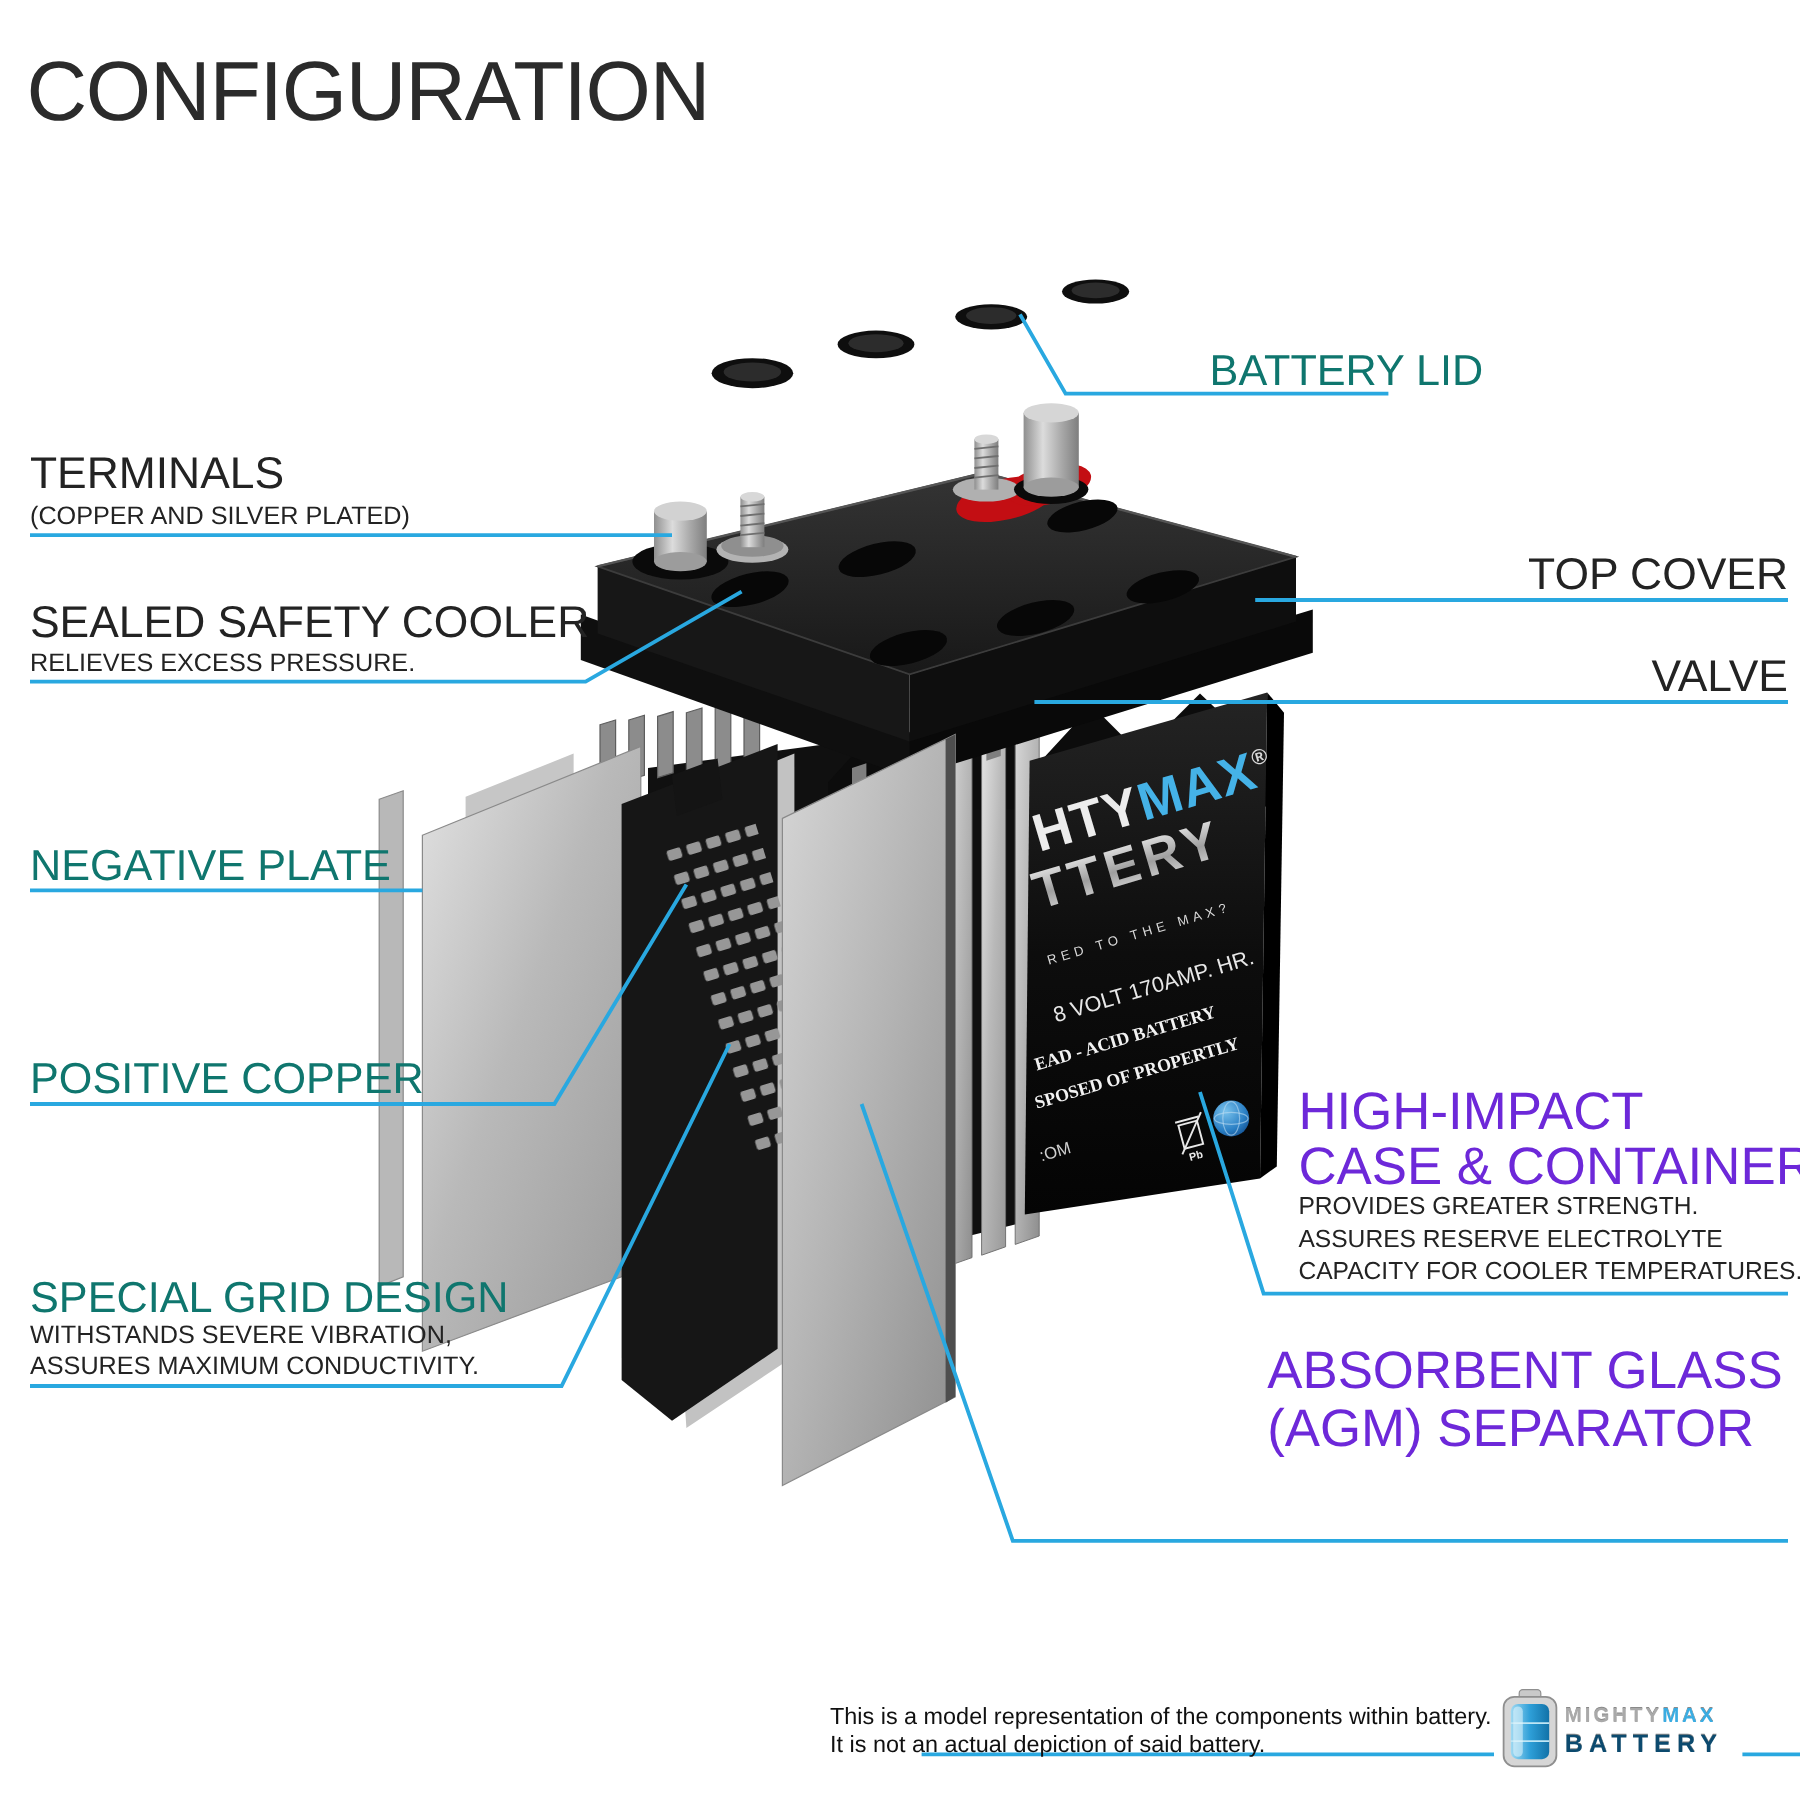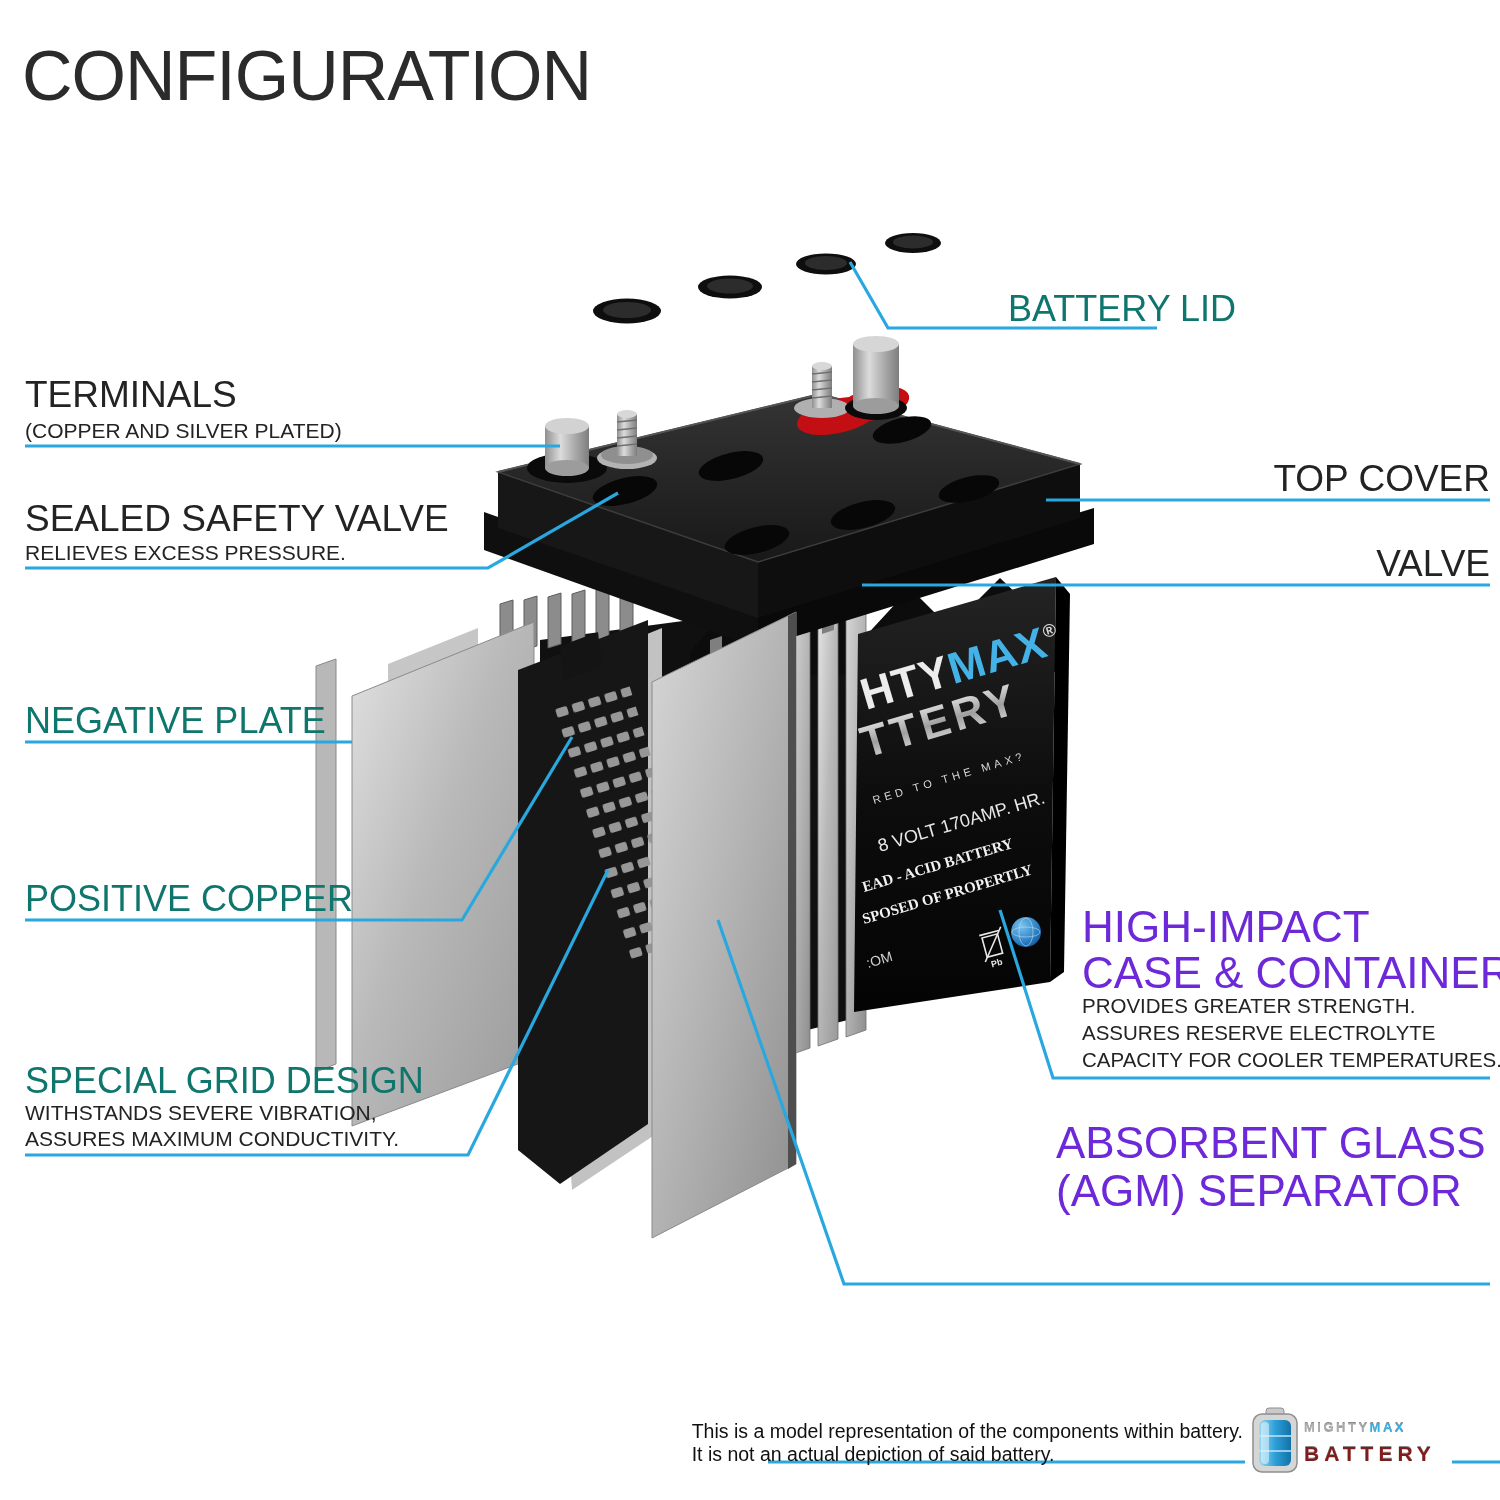--- a/index.html
+++ b/index.html
@@ -9,24 +9,24 @@
   .lbl{position:absolute;white-space:nowrap;}
   .h1{font-size:70px;letter-spacing:-1px;color:#2b2b2b;}
   .h2{font-size:37px;color:#232323;}
   .h2s{font-size:36px;color:#0f766e;}
   .h3{font-size:44px;color:#6d28d9;}
   .sub{font-size:21px;color:#232323;}
   .sub2{font-size:20.5px;color:#232323;}
   .ralign{text-align:left;}
   .block{line-height:27px;}
   .disclaimer{font-size:19.5px;line-height:23px;color:#101010;text-align:left;}
-  .logoline{font-size:13px;font-weight:bold;letter-spacing:2.5px;color:#a9a9a9;
+  .logoline{font-size:17px;font-weight:bold;letter-spacing:2.5px;color:#a9a9a9;
             text-shadow:0 1px 0 #fff,0 -1px 0 #8a8a8a;}
   .logoline .blue{color:#3aace2;}
-  .logoline2{font-size:21px;font-weight:bold;letter-spacing:5px;color:#7f1d1d;
+  .logoline2{font-size:21px;font-weight:bold;letter-spacing:5px;color:#0c4a6e;
              text-shadow:0 1px 0 #fff,0 -1px 0 #8a8a8a;}
 </style>
 </head>
 <body>
 
 <div id="canvas">
 
 <svg id="art" viewBox="0 0 1500 1500" xmlns="http://www.w3.org/2000/svg">
   <defs>
     <linearGradient id="coverGrad" x1="0" y1="0" x2="0" y2="1">
@@ -251,21 +251,21 @@
 
   <div class="lbl h1" style="left:22px;top:36px">CONFIGURATION</div>
 
   <div class="lbl h2s" style="left:1008px;top:288px">BATTERY LID</div>
 
   <div class="lbl h2" style="left:25px;top:374px">TERMINALS</div>
   <div class="lbl sub" style="left:25px;top:419px">(COPPER AND SILVER PLATED)</div>
 
   <div class="lbl h2 ralign" style="right:10px;top:458px">TOP COVER</div>
 
-  <div class="lbl h2" style="left:25px;top:498px">SEALED SAFETY VALVE</div>
+  <div class="lbl h2" style="left:25px;top:498px">SEALED SAFETY COOLER</div>
   <div class="lbl sub" style="left:25px;top:541px">RELIEVES EXCESS PRESSURE.</div>
 
   <div class="lbl h2 ralign" style="right:10px;top:543px">VALVE</div>
 
   <div class="lbl h2s" style="left:25px;top:700px">NEGATIVE PLATE</div>
 
   <div class="lbl h2s" style="left:25px;top:878px">POSITIVE COPPER</div>
 
   <div class="lbl h2s" style="left:25px;top:1060px">SPECIAL GRID DESIGN</div>
   <div class="lbl sub" style="left:25px;top:1101px">WITHSTANDS SEVERE VIBRATION,</div>

